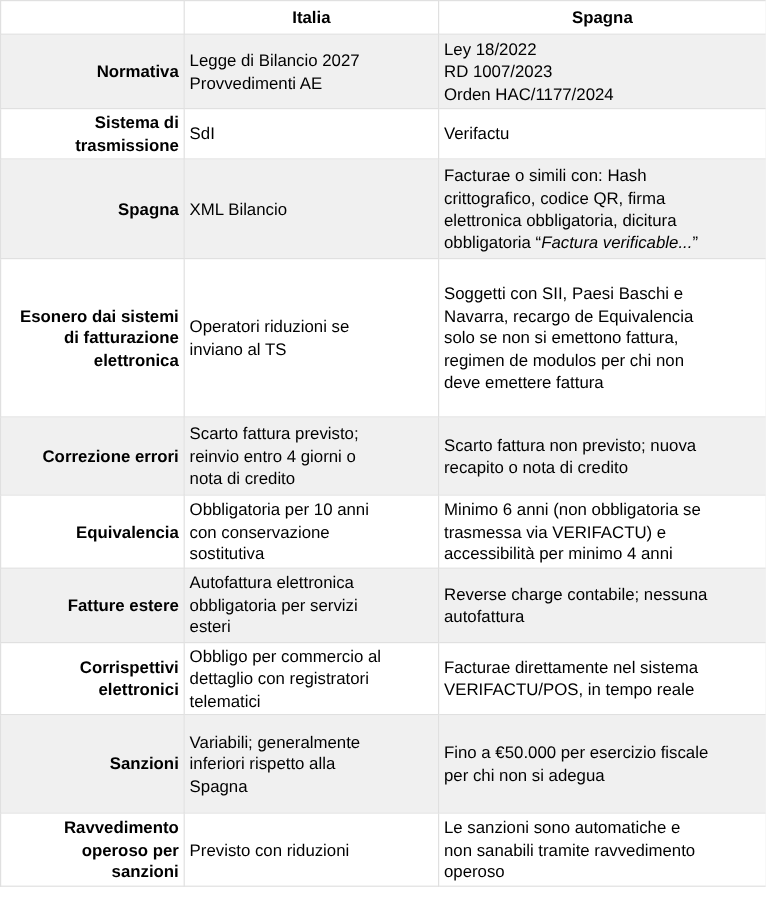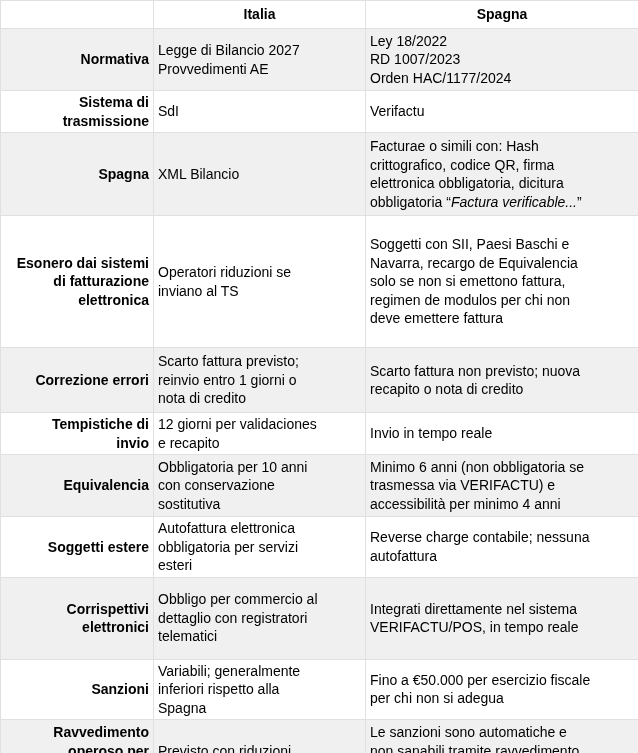--- a/index.html
+++ b/index.html
@@ -113,56 +113,49 @@
 inviano al TS</td>
         <td>Soggetti con SII, Paesi Baschi e
 Navarra, recargo de Equivalencia
 solo se non si emettono fattura,
 regimen de modulos per chi non
 deve emettere fattura</td>
       </tr>
       <tr>
         <th>Correzione errori</th>
         <td>Scarto fattura previsto;
-reinvio entro 1 giorni o
+reinvio entro 4 giorni o
 nota di credito</td>
         <td>Scarto fattura non previsto; nuova
 recapito o nota di credito</td>
-      </tr>
-      <tr>
-        <th>Tempistiche di
-invio</th>
-        <td>12 giorni per validaciones
-e recapito</td>
-        <td>Invio in tempo reale</td>
       </tr>
       <tr>
         <th>Equivalencia</th>
         <td>Obbligatoria per 10 anni
 con conservazione
 sostitutiva</td>
         <td>Minimo 6 anni (non obbligatoria se
 trasmessa via VERIFACTU) e
 accessibilità per minimo 4 anni</td>
       </tr>
       <tr>
-        <th>Soggetti estere</th>
+        <th>Fatture estere</th>
         <td>Autofattura elettronica
 obbligatoria per servizi
 esteri</td>
         <td>Reverse charge contabile; nessuna
 autofattura</td>
       </tr>
       <tr>
         <th>Corrispettivi
 elettronici</th>
         <td>Obbligo per commercio al
 dettaglio con registratori
 telematici</td>
-        <td>Integrati direttamente nel sistema
+        <td>Facturae direttamente nel sistema
 VERIFACTU/POS, in tempo reale</td>
       </tr>
       <tr>
         <th>Sanzioni</th>
         <td>Variabili; generalmente
 inferiori rispetto alla
 Spagna</td>
         <td>Fino a €50.000 per esercizio fiscale
 per chi non si adegua</td>
       </tr>

